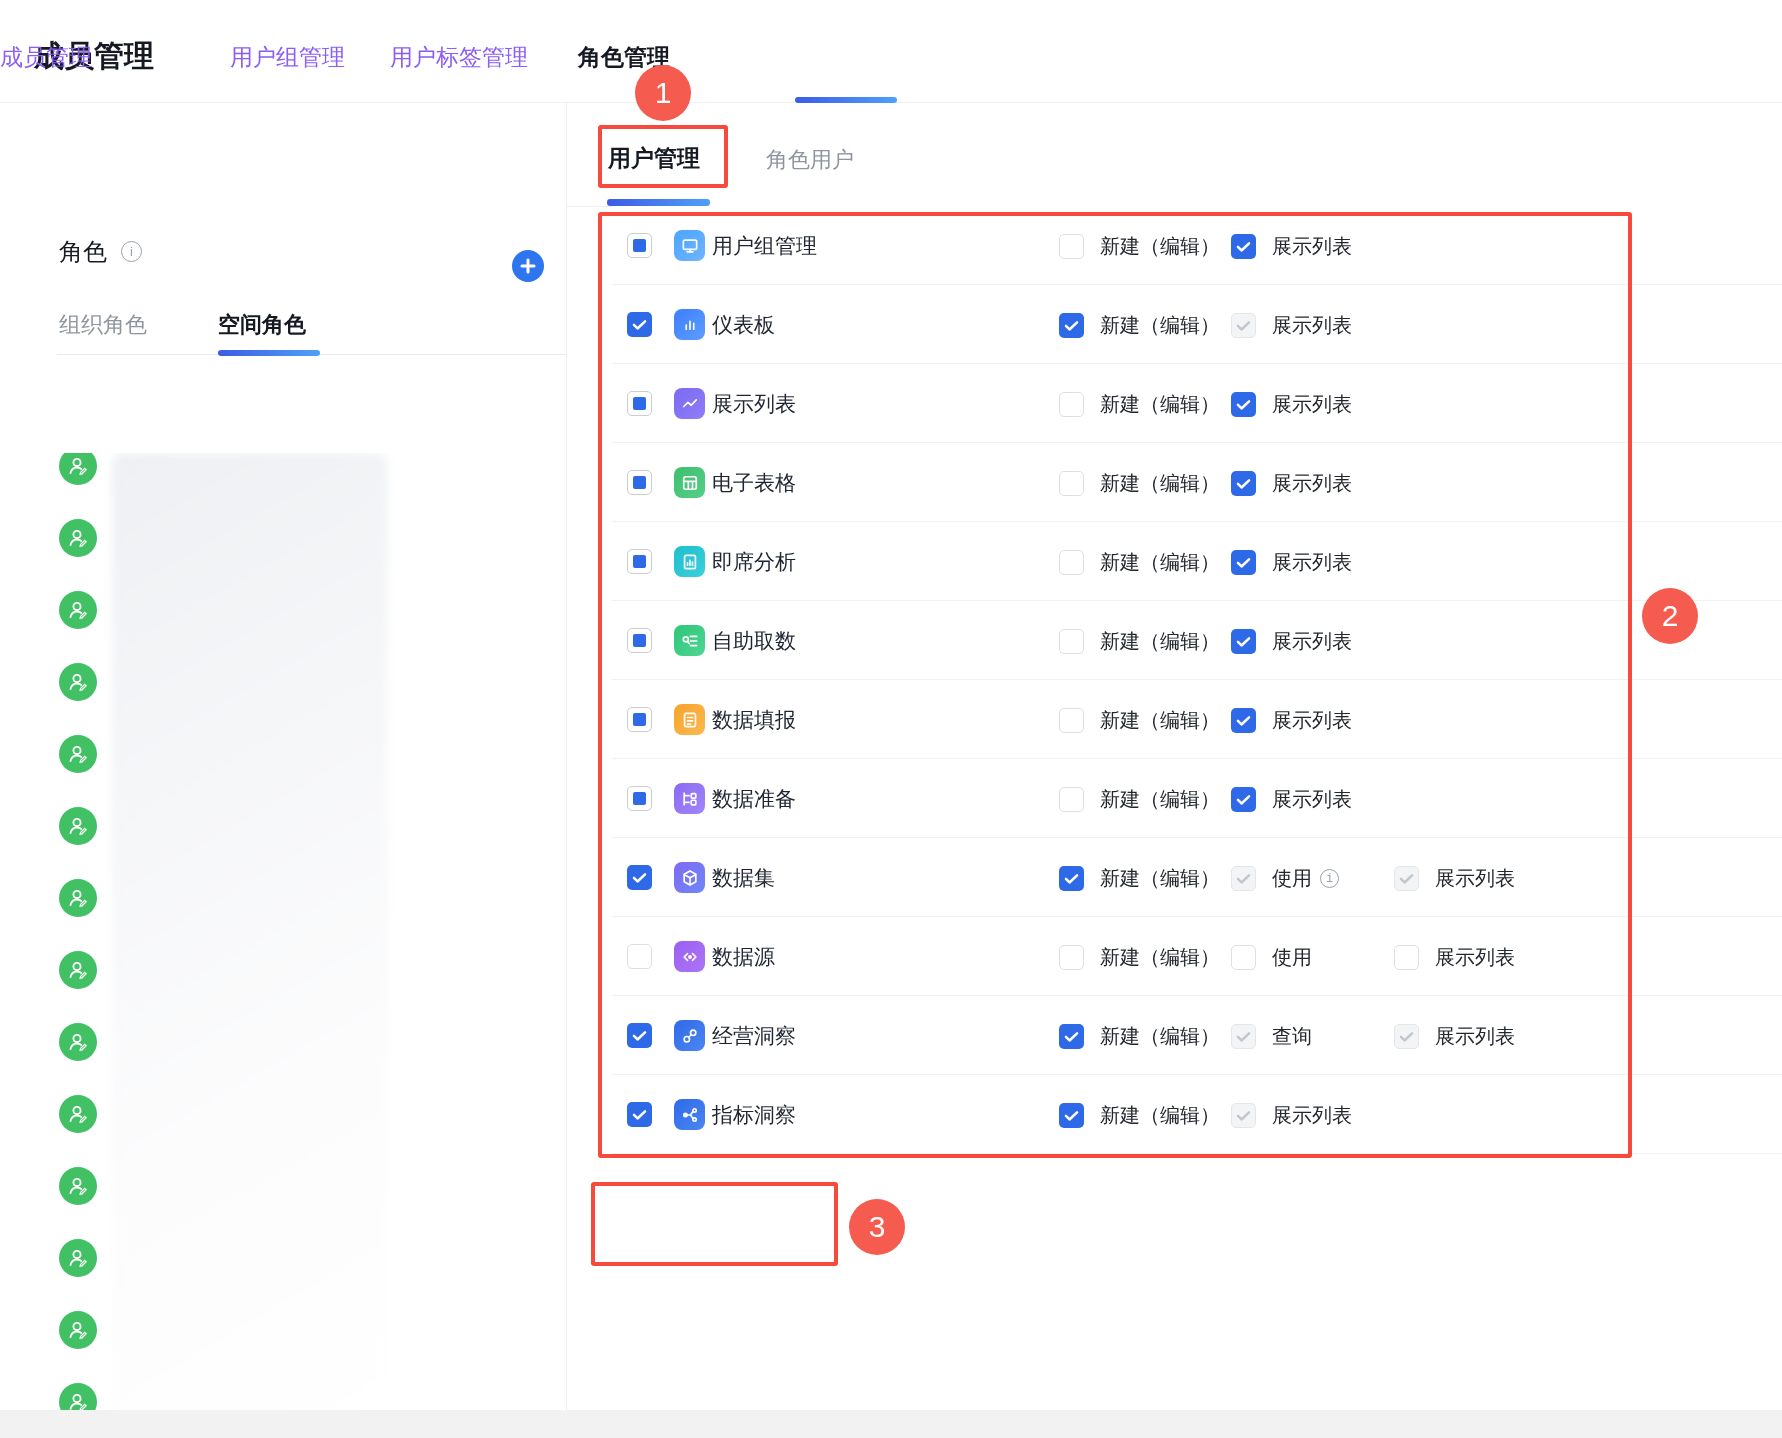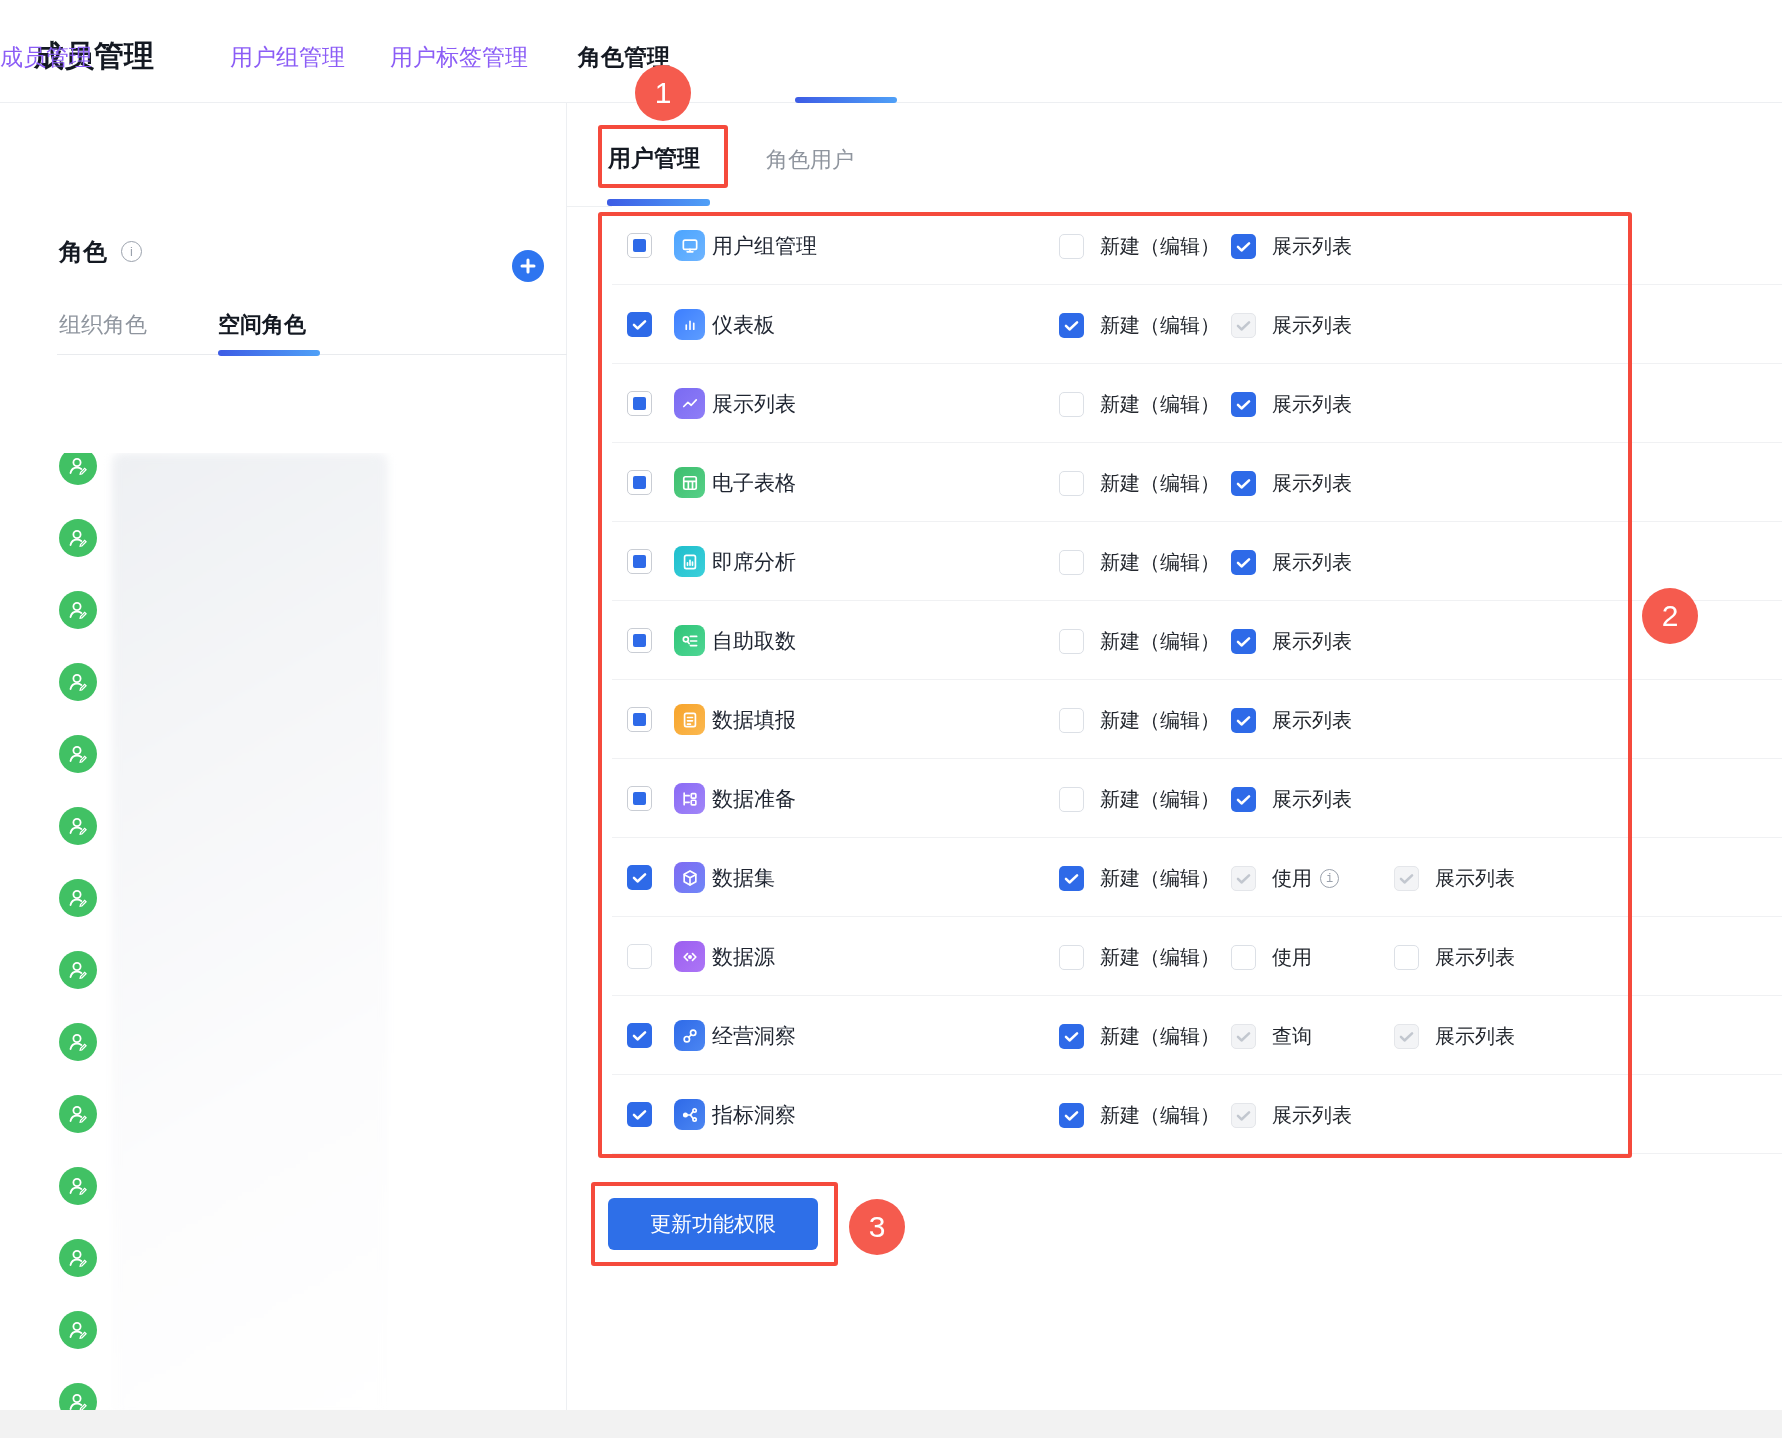--- a/index.html
+++ b/index.html
@@ -14,21 +14,21 @@
   .nav-item:nth-of-type(2){ left:230px; }
   .nav-item:nth-of-type(3){ left:390px; }
   .nav-item:nth-of-type(4){ left:578px; }
   .nav-item:nth-of-type(5){ left:795px; }
   .nav-item.active { color:#141922; font-weight:700; }
   .nav-underline { position:absolute; left:795px; top:97px; width:102px; height:6px; border-radius:3px;
                    background:linear-gradient(90deg,#3d5ce5,#4fa0f7); z-index:3; }
 
   
   .sidebar { position:absolute; left:0; top:103px; width:567px; height:1307px; background:#fff; border-right:1px solid #edeff2; }
-  .side-title { position:absolute; left:59px; top:133px; font-size:24px; font-weight:700; color:#141922;text-align:center; }
+  .side-title { position:absolute; left:59px; top:133px; font-size:24px; font-weight:400; color:#141922;text-align:center; }
   .info-icon { display:inline-flex; align-items:center; justify-content:center; width:21px; height:21px;
                border:1.5px solid #9aa1ac; border-radius:50%; color:#9aa1ac; font-size:13px; font-style:normal; line-height:1; }
   .side-title-info { position:absolute; left:121px; top:138px; }
   .plus-btn { position:absolute; left:512px; top:147px; width:32px; height:32px; border-radius:50%;
               background:#2e75f0; color:#fff; display:flex; align-items:center; justify-content:center; cursor:pointer; }
   .plus-btn svg { display:block; }
   .side-tab { position:absolute; top:207px; font-size:22px; color:#8f959e; cursor:pointer; }
   .side-tab.t0 { left:59px; }
   .side-tab.t1 { left:218px; font-weight:700; color:#141922; }
   .side-tabs-underline { position:absolute; left:218px; top:247px; width:102px; height:6px; border-radius:3px;
@@ -545,21 +545,20 @@
           <div class="cb disabled-checked">
             <svg width="19" height="19" viewBox="0 0 24 24" fill="none">
               <path d="M5 12.5l4.5 4.5L19 8" stroke="#c2c7cf" stroke-width="3.2" stroke-linecap="round" stroke-linejoin="round"></path>
             </svg>
           </div>
           <div class="perm-label">展示列表</div>
         </div>
       </div>
     </div>
 
-  <button class="update-btn">更新功能权限</button>
 
   <div class="anno-box b1"></div>
   <div class="anno-box b2"></div>
   <div class="anno-box b3"></div>
   <div class="anno-badge n1">1</div>
   <div class="anno-badge n2">2</div>
   <div class="anno-badge n3">3</div>
 
   <div class="footer-strip"></div>
 </div>

